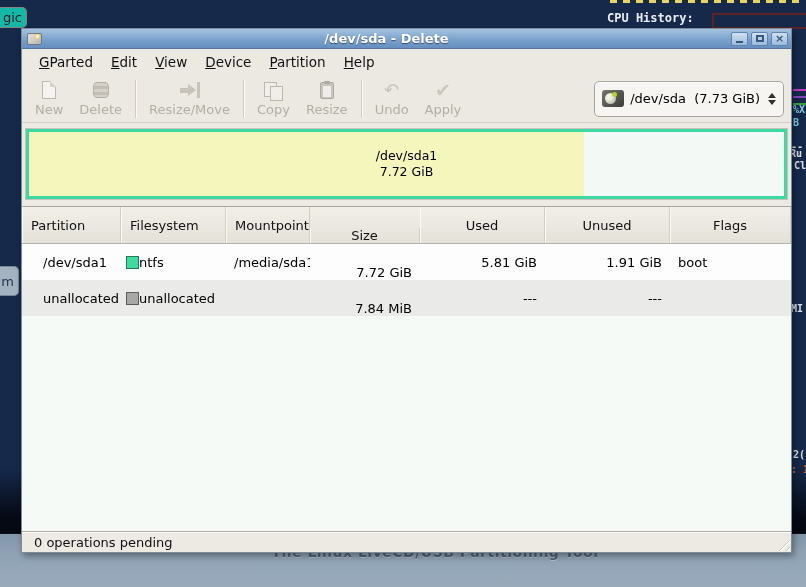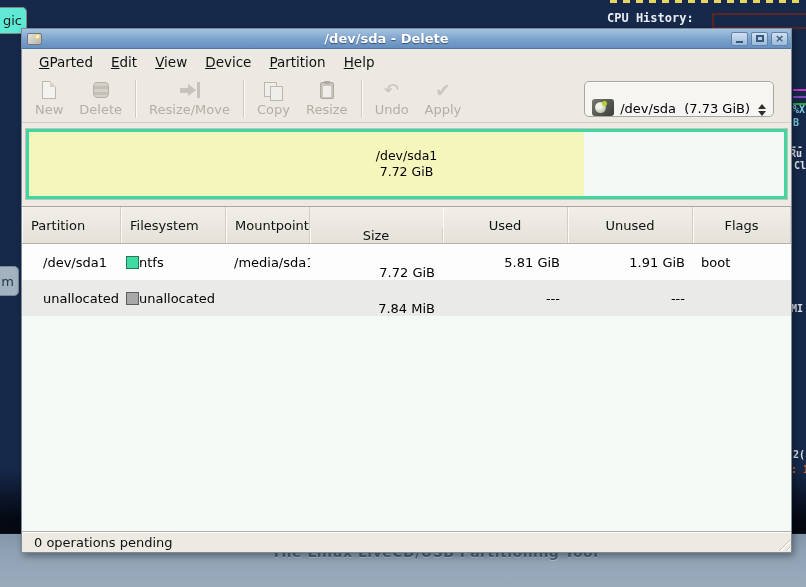--- a/index.html
+++ b/index.html
@@ -36,21 +36,21 @@
   .f2 { left:791px; top:141px; color:#dde2e6; }
   .f3 { left:790px; top:148px; color:#dde2e6; }
   .f4 { left:794px; top:160px; color:#dde2e6; }
   .f5 { left:791px; top:303px; color:#dde2e6; }
   .f6 { left:793px; top:449px; color:#dde2e6; }
   .f7 { left:791px; top:464px; color:#e06820; }
 
   
   .tab { position:absolute; left:0; z-index:1; display:flex; align-items:center; justify-content:flex-end;
     padding-right:4px; font-size:13px; }
-  .tab-gic { top:7px; width:27px; height:27px; background:#5eead4; border:1px solid #82867f; border-left:none;
+  .tab-gic { top:7px; width:27px; height:21px; background:#14b8a6; border:1px solid #82867f; border-left:none;
     border-radius:0 5px 5px 0; color:#1c1c1c; }
   .tab-m { top:266px; width:19px; height:30px; background:#a2b2bf; border:1px solid #78889a; border-left:none;
     border-radius:0 5px 5px 0; color:#23384e; }
 
   
   .window { position:absolute; left:21px; top:28px; width:771px; height:525px; z-index:2;
     display:flex; flex-direction:column; background:#ece9e2; border:1px solid #7d8b99;
     box-shadow:2px 3px 7px rgba(0,0,0,0.38); }
 
   .titlebar { height:20px; flex:0 0 20px; display:flex; align-items:center; padding:0 3px;
@@ -97,21 +97,21 @@
     background:#f0eeea; border:1px solid #bcb8af; }
   .i-copy::before { left:0; top:0; }
   .i-copy::after { left:6px; top:4px; }
   .i-paste { position:relative; width:14px; height:17px; background:#c9c5bc; border:1px solid #aeaaa1; border-radius:2px; }
   .i-paste::before { content:""; position:absolute; left:3px; top:-2px; width:6px; height:3px;
     background:#aeaaa1; border-radius:1px; }
   .i-paste::after { content:""; position:absolute; left:2px; top:3px; width:8px; height:11px; background:#efede9; }
   .i-undo { font-size:18px; line-height:1; color:#c7c3ba; }
   .i-apply { font-size:19px; line-height:1; color:#ccc8bf; font-weight:bold; }
 
-  .combo { height:36px; display:flex; align-items:flex-end; gap:6px; padding:0 7px; margin-right:12px;
+  .combo { height:36px; display:flex; align-items:center; gap:6px; padding:0 7px; margin-right:2px;
     background:#f7f5f1; border:1px solid #a9a59c; border-radius:5px; box-shadow:inset 0 1px 0 #fff; }
   .drive-icon { width:22px; height:17px; border-radius:3px; background:linear-gradient(135deg,#77776f,#3c3c38);
     position:relative; }
   .drive-icon::before { content:""; position:absolute; left:3px; top:3px; width:11px; height:11px;
     border-radius:50%; background:radial-gradient(circle at 35% 35%,#f2f2e8 0 25%,#c9cdbe 60%,#9aa08e 100%); }
   .drive-icon::after { content:""; position:absolute; left:10px; top:2px; width:5px; height:5px;
     border-radius:50%; background:#b3d22e; }
   .combo-text { font-size:13px; color:#000; white-space:pre; }
   .spin { display:flex; flex-direction:column; gap:2px; margin-left:2px; }
   .spin .up { width:0; height:0; border-left:4px solid transparent; border-right:4px solid transparent;
@@ -127,21 +127,21 @@
   .diskbar-label { position:absolute; inset:0; display:flex; flex-direction:column; align-items:center;
     justify-content:center; font-size:12.5px; line-height:1.3; color:#000; z-index:1; }
 
   
   .thead { flex:0 0 25px; display:flex; background:linear-gradient(to bottom,#f2efe9,#e4e1d9);
     border-top:1px solid #aaa69e; border-bottom:1px solid #b6b2aa; font-size:13px; color:#111; }
   .th { display:flex; align-items:center; border-right:1px solid #d2cec6; box-shadow:inset 1px 0 0 #fbfaf7; }
   .th.left { padding-left:9px; }
   .th.center { justify-content:center; }
   .c1 { width:99px; } .c2 { width:105px; } .c3 { width:84px; }
-  .c4 { width:133px;margin-top:21px; } .c5 { width:125px; } .c6 { width:125px; } .c7 { flex:1; }
+  .c4 { width:110px;margin-top:21px; } .c5 { width:125px; } .c6 { width:125px; } .c7 { flex:1; }
   .trow { flex:0 0 24px; display:flex; font-size:13px; color:#000; }
   .r1 { background:#fcfdfc; }
   .r2 { background:#eaeae8; }
   .td { display:flex; align-items:center; overflow:hidden; }
   .td.part { padding-left:21px; }
   .td.fs { padding-left:5px; }
   .td.mp { padding-left:8px; }
   .td.num { justify-content:flex-end; padding-right:8px; }
   .td.flags { padding-left:8px; }
   .swatch { width:13px; height:13px; border:1px solid rgba(0,0,0,0.45); flex:0 0 13px; }

